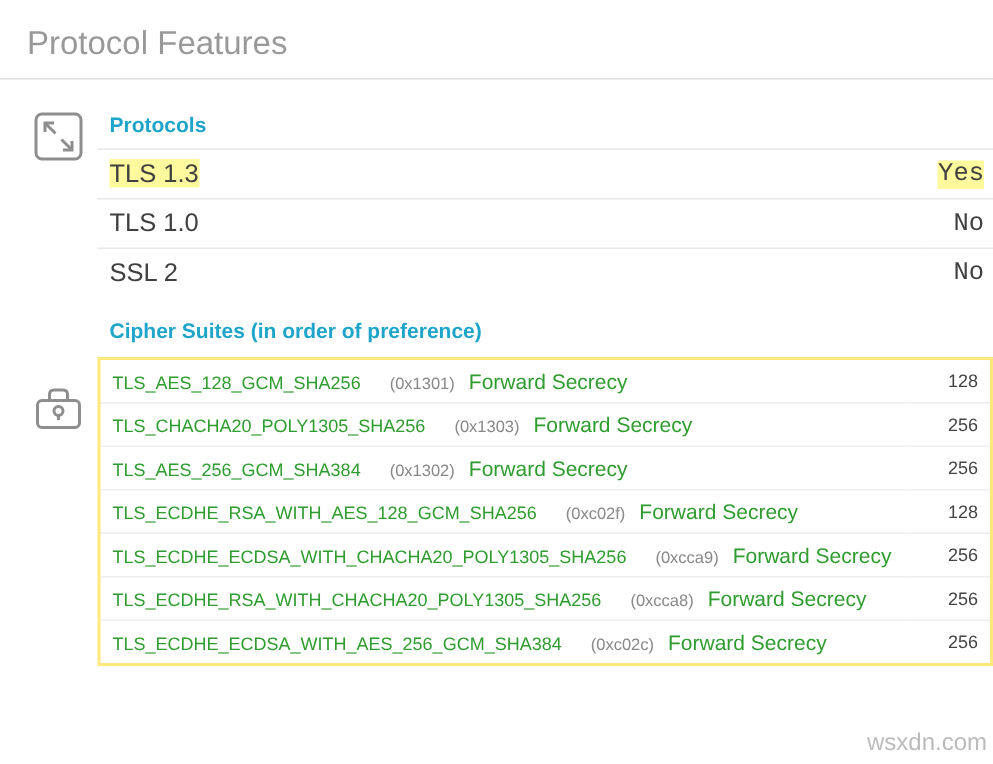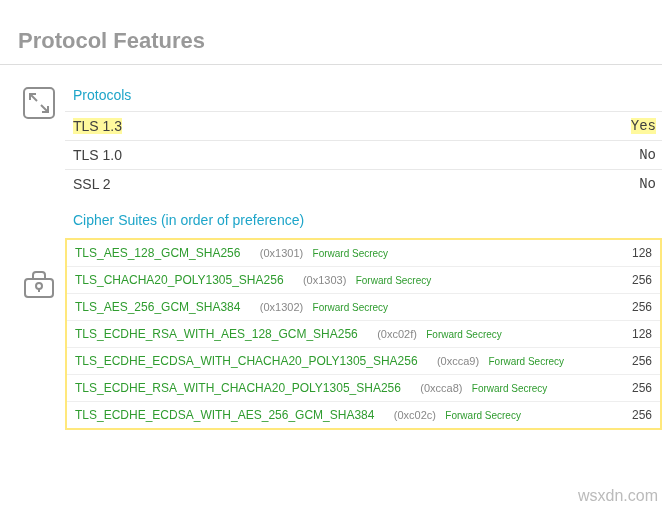--- a/index.html
+++ b/index.html
@@ -9,22 +9,22 @@
     }
     body {
       font-family: Arial, Helvetica, sans-serif;
       background: #ffffff;
       width: 662px;
       color: #333;
     }
     .page-title {
       font-size: 22px;
       color: #999999;
-      padding: 28px 10px 10px 18px;
-      font-weight: bold;
+      padding: 16px 10px 10px 18px;
+      font-weight: normal;
     }
     .title-divider {
       border: none;
       border-top: 1px solid #dddddd;
       margin: 0;
     }
     .content-wrap {
       display: flex;
       padding-top: 18px;
     }
@@ -41,33 +41,33 @@
       height: 36px;
       margin-top: 2px;
     }
     .icon-spacer-1 { height: 144px; }
     .main-col {
       flex: 1;
     }
     .section-header {
       color: #1ea5c9;
       font-size: 14px;
-      font-weight: normal;
+      font-weight: bold;
       padding: 4px 0 8px 8px;
     }
     .proto-table {
       width: 100%;
       border-collapse: collapse;
     }
     .proto-table tr {
       border-top: 1px solid #e8e8e8;
     }
     .proto-table td {
       padding: 6px 8px;
-      font-size: 14px;
+      font-size: 17px;
       color: #404040;
     }
     .proto-table td.val {
       text-align: right;
       padding-right: 6px;
       width: 45px;
       font-family: Liberation Mono, monospace;
     }
     .hl {
       background: #fff99d;
@@ -99,21 +99,21 @@
     .cipher-name {
       color: #2f9c2f;
     }
     .cipher-hex {
       color: #888888;
       font-size: 11px;
       padding-left: 16px;
     }
     .cipher-fs {
       color: #2f9c2f;
-      font-size: 10px;
+      font-size: 14px;
       padding-left: 6px;
     }
     .cipher-bits {
       text-align: right;
       width: 55px;
       color: #444;
       font-size: 13px;
     }
     .brand {
       position: fixed;

